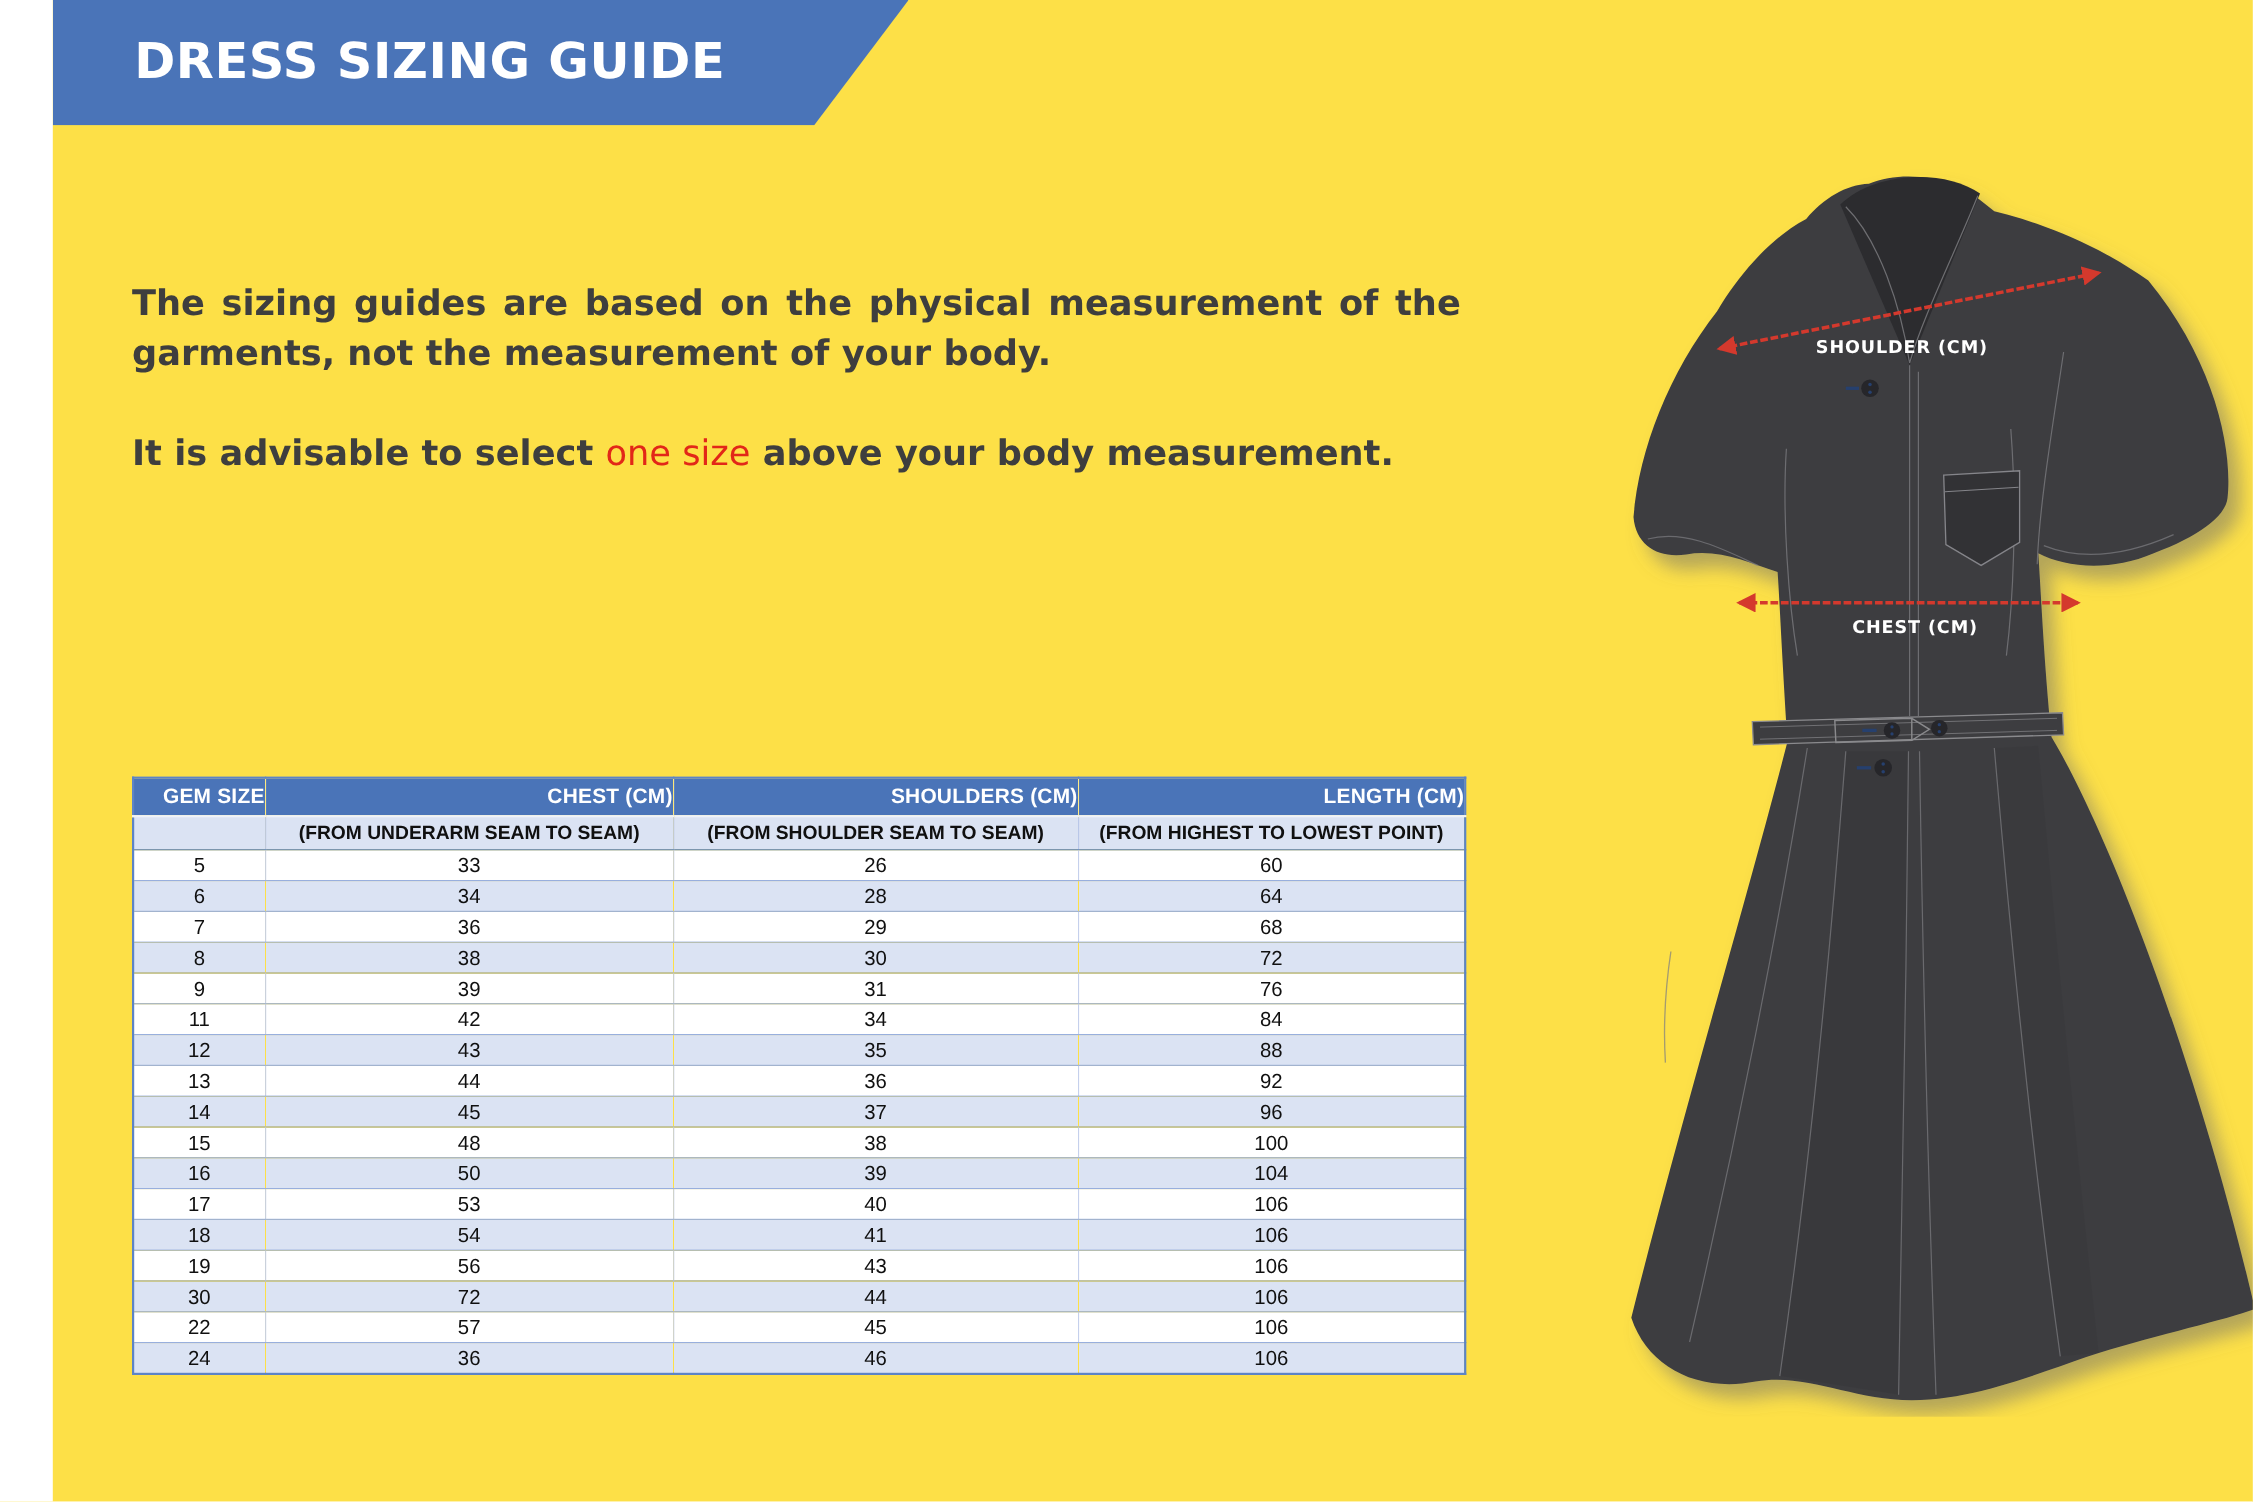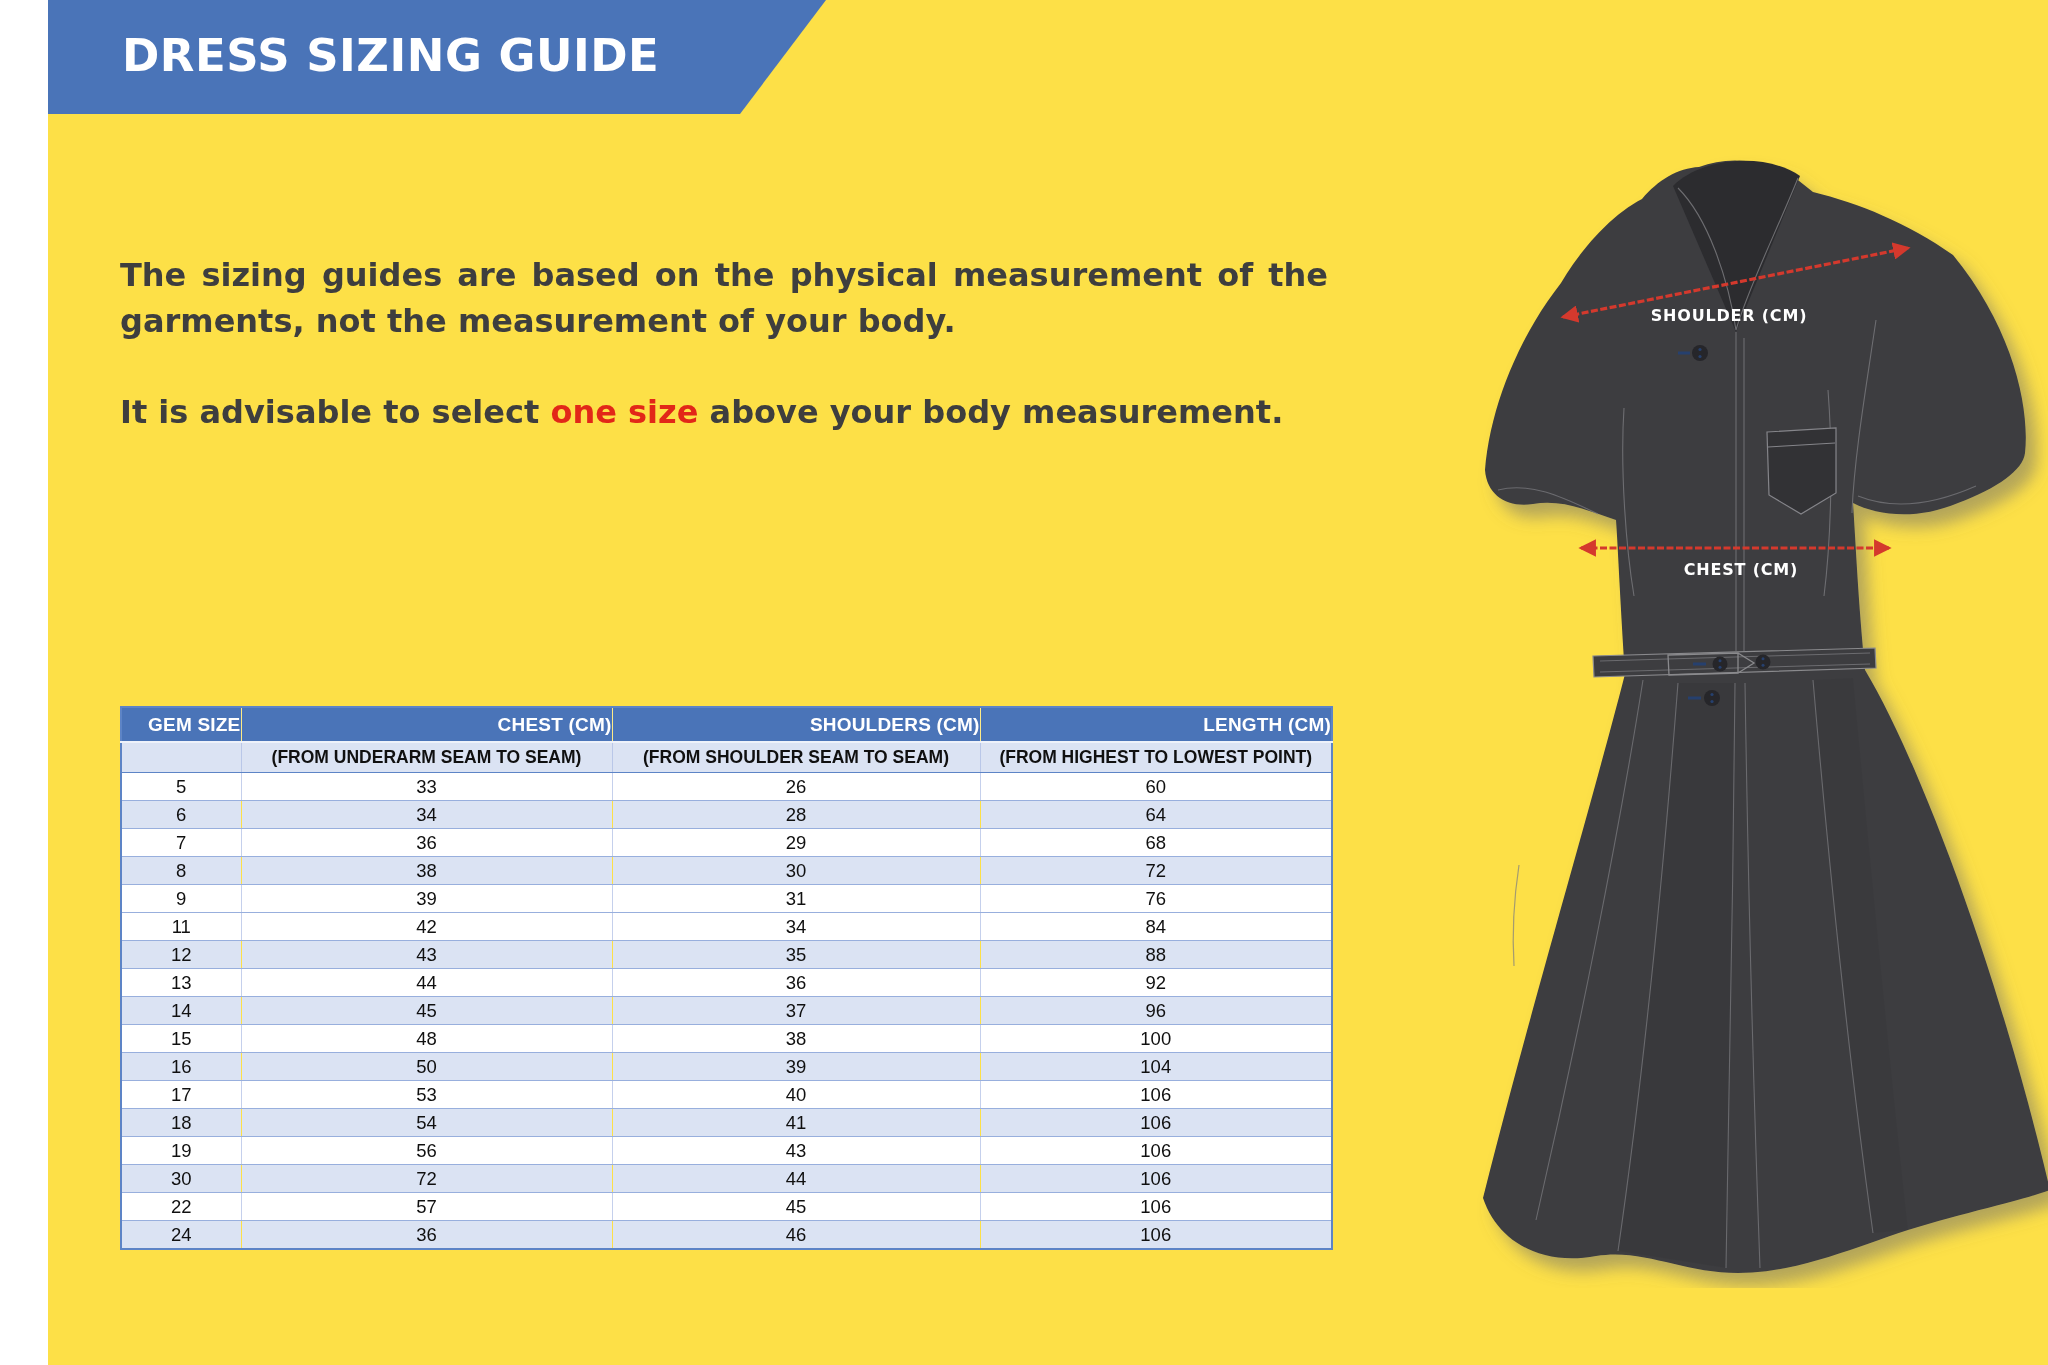--- a/index.html
+++ b/index.html
@@ -12,21 +12,21 @@
   .banner h1{margin:0;padding-left:74px;line-height:112px;font-family:"DejaVu Sans",sans-serif;
              font-size:45px;font-weight:700;color:#ffffff;letter-spacing:0.5px;white-space:nowrap;}
 
   
   .intro1{position:absolute;left:72px;top:252px;width:1208px;font-family:"DejaVu Sans",sans-serif;
           font-size:32px;line-height:46px;font-weight:600;color:#3e3e3e;}
   .intro1 .jline{display:block;text-align:justify;text-align-last:justify;white-space:nowrap;}
   .intro1 .nline{display:block;}
   .intro2{position:absolute;left:72px;top:389px;width:1300px;font-family:"DejaVu Sans",sans-serif;
           font-size:32px;line-height:46px;font-weight:600;color:#3e3e3e;}
-  .hl{color:#e22718;font-weight:700;}
+  .hl{color:#e22718;font-weight:400;}
 
   
   .size-table{position:absolute;left:72px;top:706px;width:1211px;border-collapse:collapse;
               table-layout:fixed;border:2px solid #5d84c6;}
   .size-table th,.size-table td{padding:0;text-align:center;vertical-align:middle;overflow:hidden;}
   .size-table .head1 th{background:#4a74b8;color:#ffffff;font-size:19px;font-weight:700;height:33px;
               border-right:1px solid rgba(255,255,255,0.35);border-bottom:2px solid #eef2fa;letter-spacing:0.2px;text-align:right;}
   .size-table .head2 th{background:#dbe3f3;color:#101010;font-size:17.5px;font-weight:700;height:29px;
               border-right:1px solid #b9c7e8;border-bottom:1px solid #5d84c6;}
   .size-table td{font-size:18.5px;color:#101010;height:27px;background:#ffffff;

